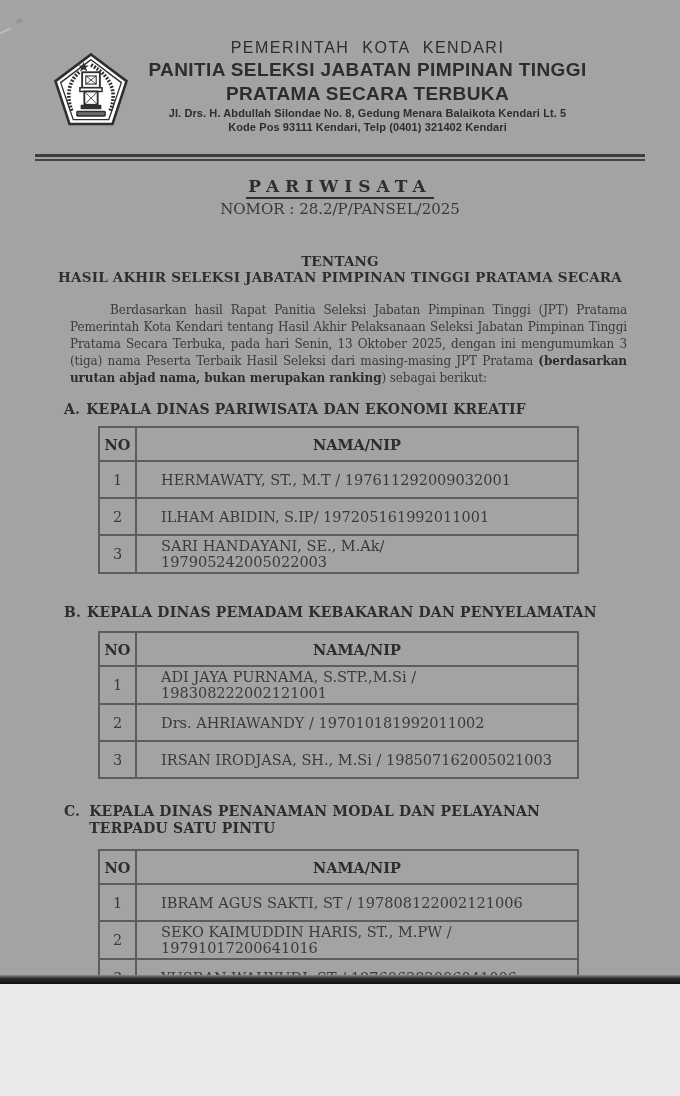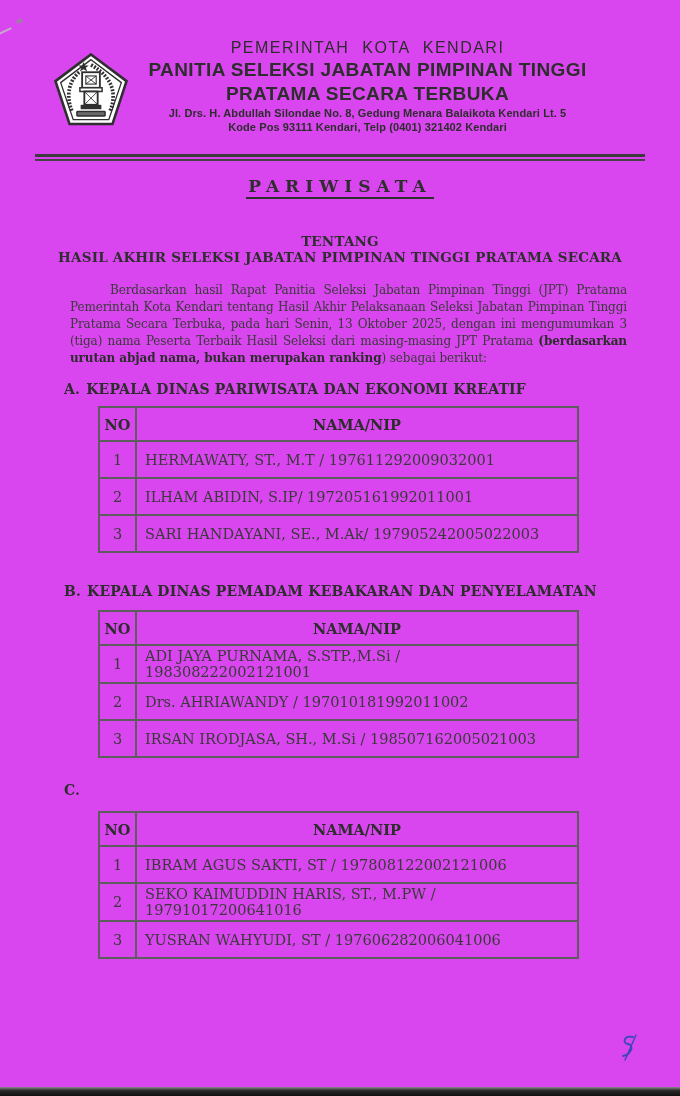--- a/index.html
+++ b/index.html
@@ -1,18 +1,18 @@
 <!DOCTYPE html>
 <html><head>
 <meta charset="utf-8">
 <style>
   html,body{margin:0;padding:0;background:#e9e9e9;}
   .page{
-    position:relative;width:680px;height:1096px;margin:0 auto;
-    background:#d946ef;overflow:hidden;
+    position:relative;width:680px;height:984px;margin:0 auto;
+    background:#a3a3a3;overflow:hidden;
     font-family:"DejaVu Serif",serif;color:#3a3a3a;
   }
   
   .letterhead{position:relative;height:146px;}
   .logo{position:absolute;left:54px;top:52px;width:74px;height:76px;}
   .lh-text{padding-top:38px;padding-left:55px;text-align:center;
     font-family:"Liberation Sans",sans-serif;color:#2d2d2d;}
   .lh-line1{font-size:16px;line-height:20px;letter-spacing:1.5px;word-spacing:7px;font-weight:500;}
   .lh-line2,.lh-line3{font-size:19px;line-height:24px;font-weight:bold;letter-spacing:.4px;}
   .lh-addr{font-size:11px;line-height:14px;font-weight:bold;letter-spacing:.1px;}
@@ -39,21 +39,21 @@
   .sec-c .sec-title{max-width:470px;}
   table.roster{border-collapse:collapse;margin-left:34px;margin-top:8px;
     width:481px;table-layout:fixed;border-radius:26px;}
   .sec-b table.roster{margin-top:10px;}
   .sec-c table.roster{margin-top:12px;}
   table.roster,table.roster td,table.roster th{border:2px solid #5d5d5d;}
   table.roster th{font-size:14.5px;color:#2d2d2d;padding:0;height:32px;}
   table.roster td{font-size:14.5px;color:#3a3a3a;}
   .col-no{width:37px;}
   td.cell-no{text-align:center;height:33px;}
-  td.cell-name{padding:2px 8px;white-space:pre-line;}
+  td.cell-name{padding:2px 24px;white-space:pre-line;}
   
   .scan-bar{position:absolute;left:0;bottom:0;width:680px;height:9px;
     background:linear-gradient(180deg,#8a8a8a 0%,#2a2a2a 40%,#101010 100%);}
   .paraf{position:absolute;left:615px;top:1034px;width:26px;height:30px;}
   .smudge-dot{position:absolute;left:16px;top:19px;width:7px;height:4px;
     background:#8f8f8f;opacity:.7;transform:rotate(-20deg);border-radius:2px;}
   .smudge-line{position:absolute;left:-2px;top:30px;width:14px;height:2px;
     background:#c2c2c2;opacity:.8;transform:rotate(-25deg);}
 </style>
 </head>
@@ -88,20 +88,21 @@
       <div class="lh-line2">PANITIA SELEKSI JABATAN PIMPINAN TINGGI</div>
       <div class="lh-line3">PRATAMA SECARA TERBUKA</div>
       <div class="lh-addr">Jl. Drs. H. Abdullah Silondae No. 8, Gedung Menara Balaikota Kendari Lt. 5</div>
       <div class="lh-addr">Kode Pos 93111 Kendari, Telp (0401) 321402 Kendari</div>
     </div>
   </div>
   <div class="rule"></div>
 
   <div class="title-block">
     <div><span class="main-title">PARIWISATA</span></div>
+    <div class="doc-number">NOMOR : 28.2/P/PANSEL/2025</div>
   </div>
   <div class="tentang-block">
     <div>TENTANG</div>
     <div>HASIL AKHIR SELEKSI JABATAN PIMPINAN TINGGI PRATAMA SECARA</div>
   </div>
 
   <p class="body-para"><span>Berdasarkan hasil Rapat Panitia Seleksi Jabatan Pimpinan Tinggi (JPT) Pratama Pemerintah Kota Kendari tentang Hasil Akhir Pelaksanaan Seleksi Jabatan Pimpinan Tinggi Pratama Secara Terbuka, pada hari Senin, 13 Oktober 2025, dengan ini mengumumkan 3 (tiga) nama Peserta Terbaik Hasil Seleksi dari masing-masing JPT Pratama </span><b>(berdasarkan urutan abjad nama, bukan merupakan ranking</b><span>) sebagai berikut:</span></p>
 
   <div class="section sec-a">
     <div class="sec-head">
@@ -161,20 +162,21 @@
         <td class="cell-no">3</td>
         <td class="cell-name">IRSAN IRODJASA, SH., M.Si / 198507162005021003</td>
       </tr>
     </tbody>
       </table>
   </div>
 
   <div class="section sec-c">
     <div class="sec-head">
       <span class="sec-marker">C.</span>
+      <span class="sec-title">KEPALA DINAS PENANAMAN MODAL DAN PELAYANAN TERPADU SATU PINTU</span>
     </div>
     <table class="roster">
       <colgroup>
           <col class="col-no">
           <col>
         </colgroup>
       <tbody>
           <tr>
         <th>NO</th>
         <th>NAMA/NIP</th>

